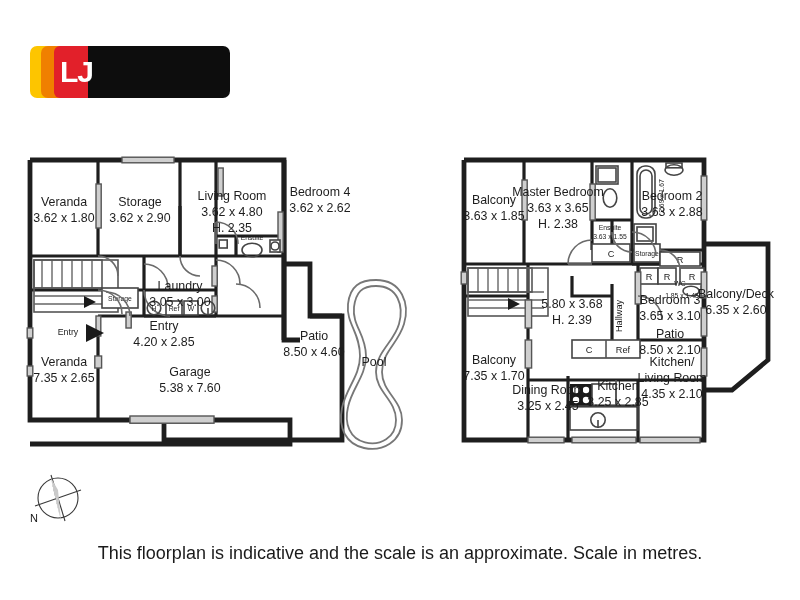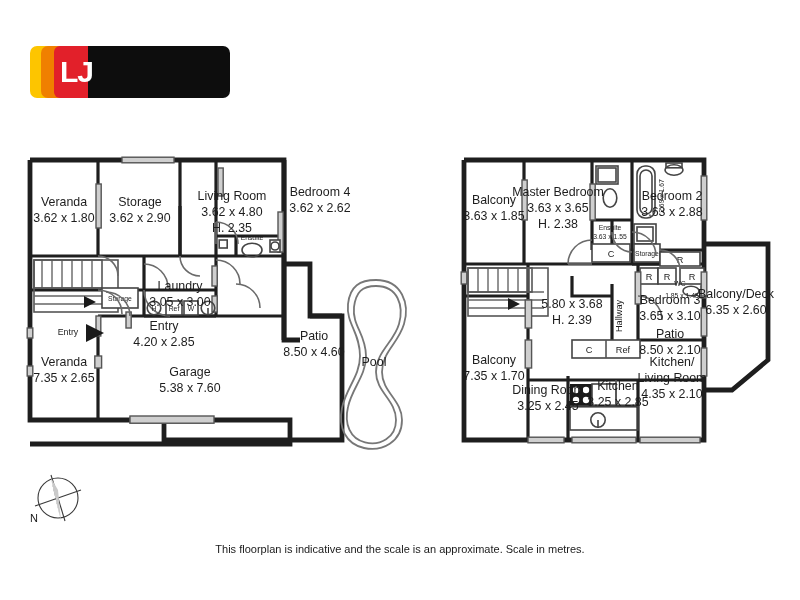--- a/index.html
+++ b/index.html
@@ -38,21 +38,21 @@
   .t-small{font-size:4.6px;text-anchor:middle;}
   .t-tiny{font-size:3.4px;text-anchor:middle;}
   .t-lbl{font-size:4.4px;text-anchor:middle;}
 
   
   #compass{position:absolute;left:25px;top:468px;width:70px;height:72px;}
   .comp-n{position:absolute;left:30px;top:512px;font-size:11px;color:#1a1a1a;}
 
   
   #footer{position:absolute;left:0;top:543px;width:800px;text-align:center;
-          font-size:11px;color:#1a1a1a;}
+          font-size:18px;color:#1a1a1a;}
 </style>
 </head>
 <body>
 
 <div id="logo">
   <div class="logo-stripe s-yellow"></div>
   <div class="logo-stripe s-orange"></div>
   <div class="logo-stripe s-red"></div>
   <div class="logo-black"></div>
   <div class="logo-lj">LJ</div>

